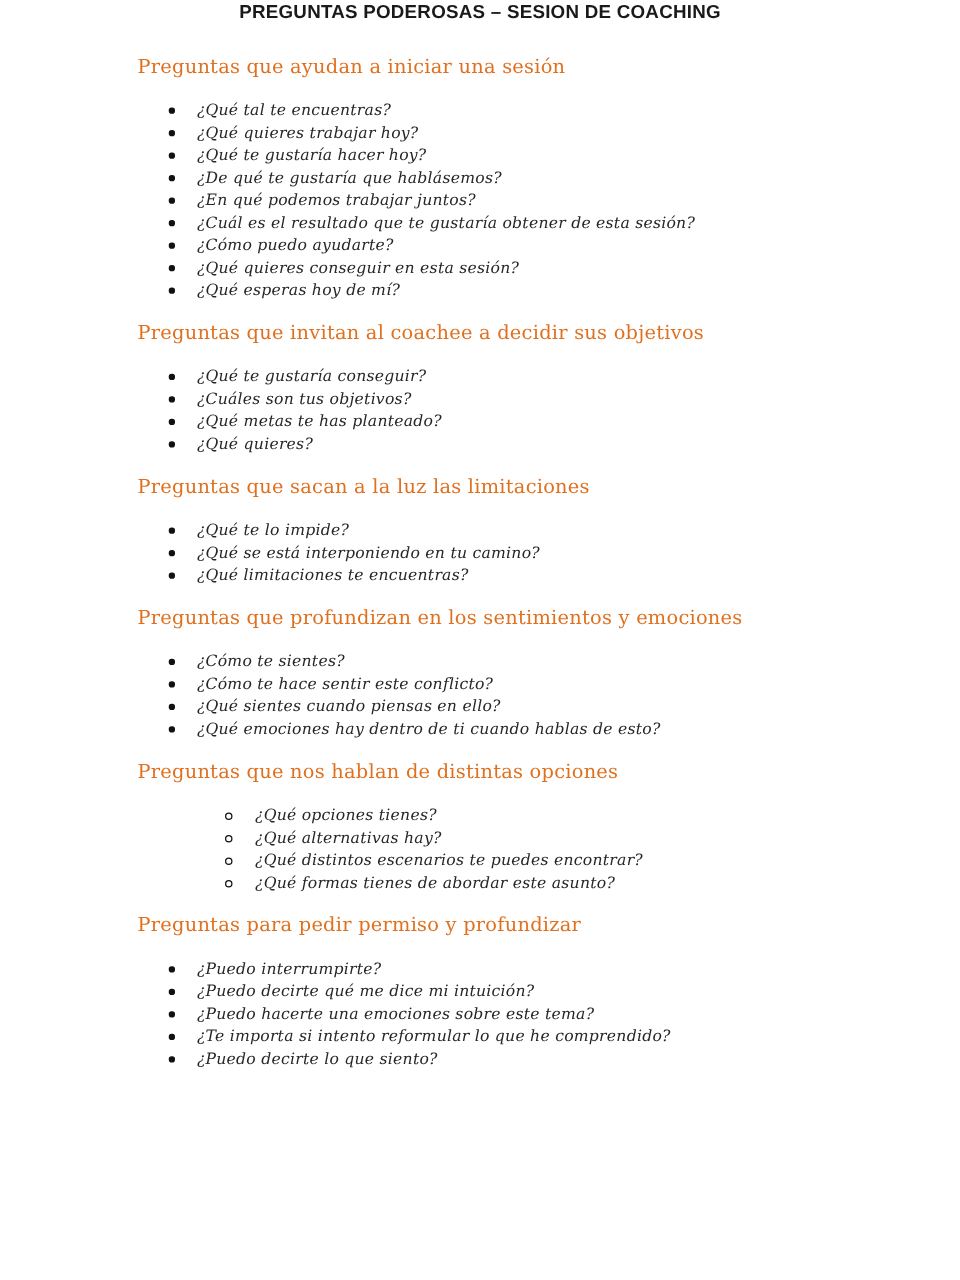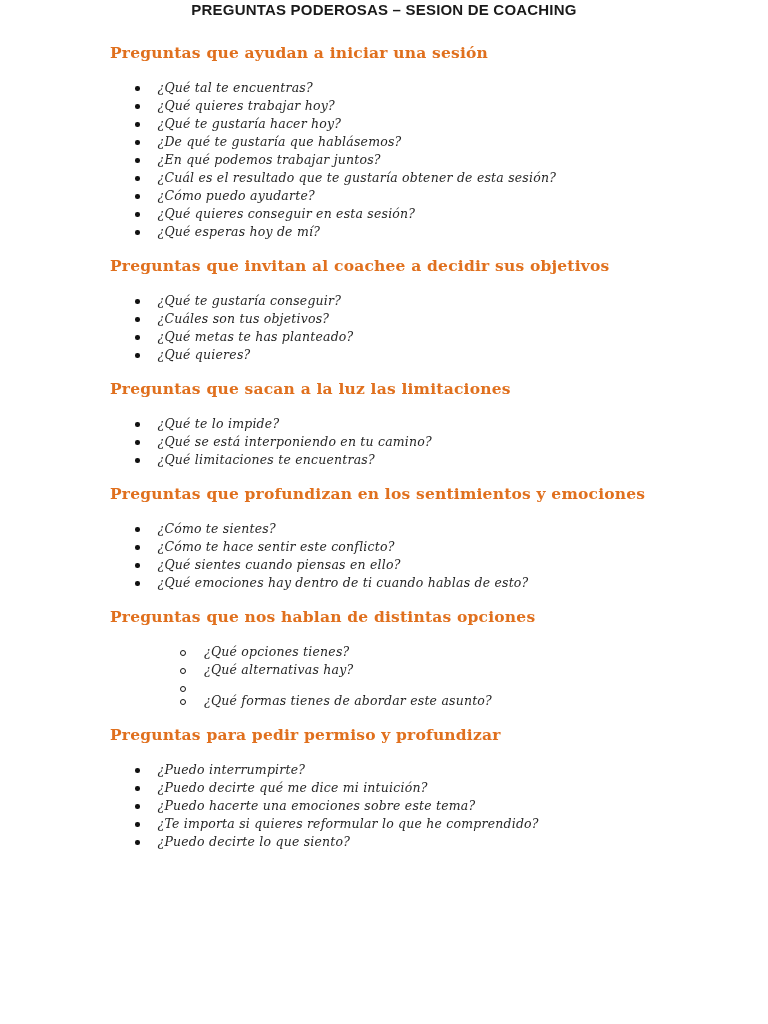--- a/index.html
+++ b/index.html
@@ -19,21 +19,21 @@
     line-height: 20px;
     letter-spacing: 0.2px;
     color: #1a1a1a;
   }
   .content {
     margin: 0 80px 0 110px;
   }
   .section h2 {
     margin: 0;
     font-family: "DejaVu Serif", serif;
-    font-weight: bold;
+    font-weight: normal;
     font-size: 15.5px;
     line-height: 20px;
     letter-spacing: 0.2px;
     color: var(--accent, #e0701e);
   }
   .section:first-of-type h2 { margin-top: 23px; }
   .q-list {
     list-style: none;
     margin: 16px 0 15px 0;
     padding: 0 0 0 25px;
@@ -184,20 +184,21 @@
         <li class="q-item">
             <span class="bullet hollow"></span>
             <span class="q-text">¿Qué opciones tienes?</span>
           </li>
         <li class="q-item">
             <span class="bullet hollow"></span>
             <span class="q-text">¿Qué alternativas hay?</span>
           </li>
         <li class="q-item">
             <span class="bullet hollow"></span>
+            <span class="q-text">¿Qué distintos escenarios te puedes encontrar?</span>
           </li>
         <li class="q-item">
             <span class="bullet hollow"></span>
             <span class="q-text">¿Qué formas tienes de abordar este asunto?</span>
           </li>
       </ul>
     </div>
 
     <div class="section">
       <h2>Preguntas para pedir permiso y profundizar</h2>
@@ -209,21 +210,21 @@
         <li class="q-item">
             <span class="bullet"></span>
             <span class="q-text">¿Puedo decirte qué me dice mi intuición?</span>
           </li>
         <li class="q-item">
             <span class="bullet"></span>
             <span class="q-text">¿Puedo hacerte una emociones sobre este tema?</span>
           </li>
         <li class="q-item">
             <span class="bullet"></span>
-            <span class="q-text">¿Te importa si quieres reformular lo que he comprendido?</span>
+            <span class="q-text">¿Te importa si intento reformular lo que he comprendido?</span>
           </li>
         <li class="q-item">
             <span class="bullet"></span>
             <span class="q-text">¿Puedo decirte lo que siento?</span>
           </li>
       </ul>
     </div>
 
   </div>
 </div>

